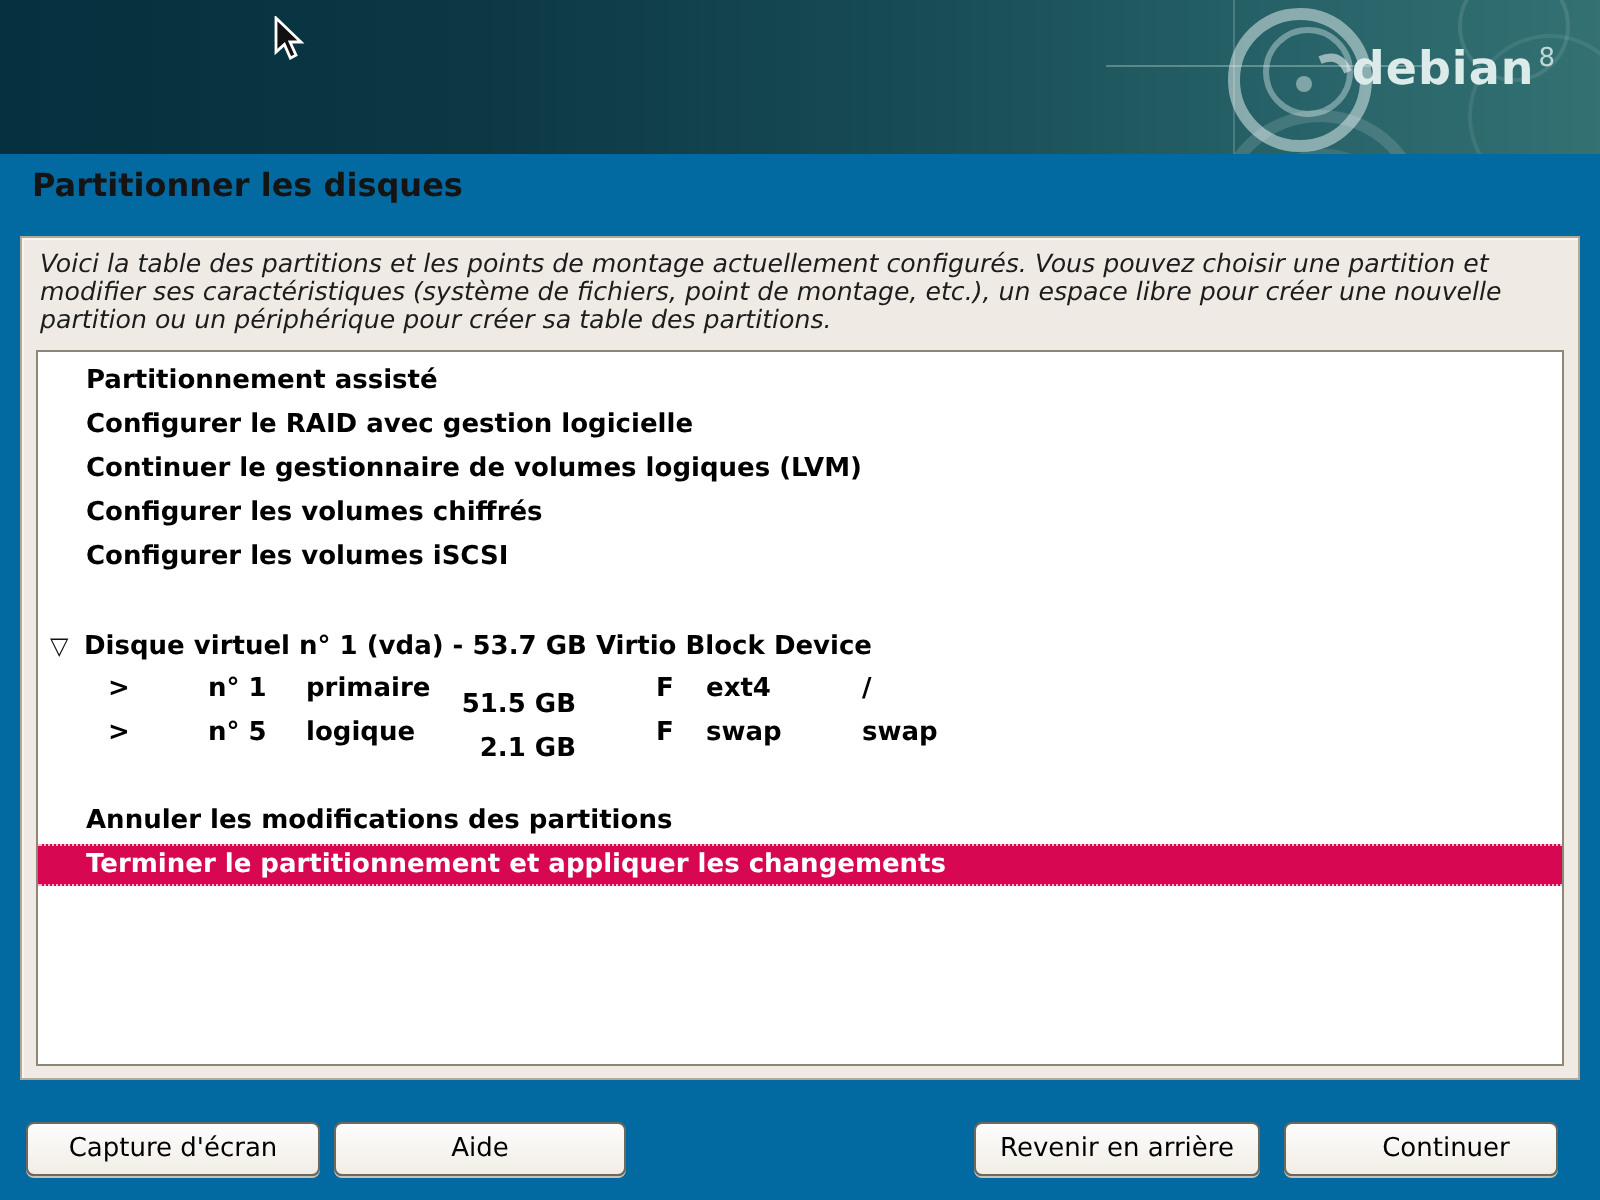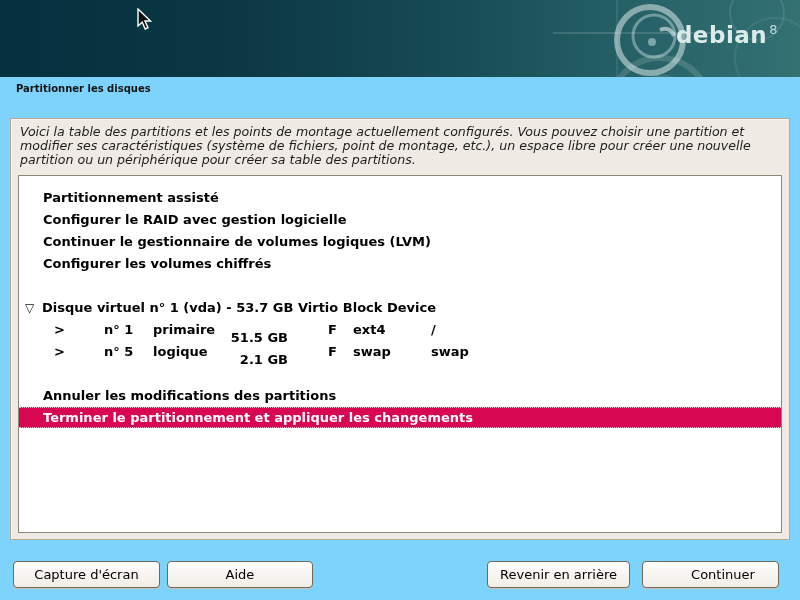--- a/index.html
+++ b/index.html
@@ -2,21 +2,21 @@
 <html><head>
 <meta charset="utf-8">
 <style>
   * { margin: 0; padding: 0; box-sizing: border-box; }
   html, body { width: 800px; height: 600px; }
   body { font-family: "DejaVu Sans", "Liberation Sans", sans-serif; }
 
   .screen {
     position: relative;
     width: 800px; height: 600px;
-    background: #7dd3fc;
+    background: #0369a1;
     overflow: hidden;
   }
 
   
   .banner {
     position: absolute; left: 0; top: 0;
     width: 800px; height: 77px;
     background: linear-gradient(to right, #04303f 0%, #0c3844 30%, #164a54 55%, #256066 78%, #337173 100%);
     overflow: hidden;
   }
@@ -25,21 +25,21 @@
     position: absolute; right: 22px; top: 22px;
     color: #dcebea; font-size: 23px; font-weight: bold;
     letter-spacing: 0.5px;
   }
   .brand sup { font-size: 13px; font-weight: normal; color: #c2d6d5; vertical-align: 9px; margin-left: 2px; }
   .cursor { position: absolute; left: 137px; top: 8px; }
 
   
   .page-title {
     position: absolute; left: 16px; top: 83px;
-    font-size: 10px; font-weight: bold; color: #141414;
+    font-size: 16px; font-weight: bold; color: #141414;
   }
 
   
   .outer-frame {
     position: absolute; left: 10px; top: 118px;
     width: 780px; height: 422px;
     border: 1px solid #b4a996;
     box-shadow: inset 1px 1px 0 #f8f6f2;
     background: #efebe4;
   }
@@ -49,21 +49,21 @@
     font-style: italic; font-size: 12.6px; line-height: 14.2px;
     color: #1c1c1c;
   }
 
   
   .listbox {
     position: absolute; left: 7px; top: 56px;
     width: 764px; height: 358px;
     background: #ffffff;
     border: 1px solid #8f8676;
-    padding-top: 11px;
+    padding-top: 4px;
     overflow: hidden;
   }
   .row {
     position: relative;
     height: 22px; line-height: 22px;
     font-size: 13px; font-weight: bold; color: #000;
     white-space: nowrap;
   }
   .row.action { padding-left: 24px; }
   .row.disk-header { padding-left: 6px; }
@@ -128,20 +128,21 @@
   <div class="page-title">Partitionner les disques</div>
 
   <div class="outer-frame">
     <div class="description">Voici la table des partitions et les points de montage actuellement configurés. Vous pouvez choisir une partition et modifier ses caractéristiques (système de fichiers, point de montage, etc.), un espace libre pour créer une nouvelle partition ou un périphérique pour créer sa table des partitions.</div>
 
     <div class="listbox">
       <div class="row action">Partitionnement assisté</div>
       <div class="row action">Configurer le RAID avec gestion logicielle</div>
       <div class="row action">Continuer le gestionnaire de volumes logiques (LVM)</div>
       <div class="row action">Configurer les volumes chiffrés</div>
+      <div class="row action">Configurer les volumes iSCSI</div>
 
       <div class="row"></div>
 
       <div class="row disk-header">
         <span class="expander">▽</span><span>Disque virtuel n° 1 (vda) - 53.7 GB Virtio Block Device</span>
       </div>
 
       <div class="row">
         <span class="pcol p-marker">&gt;</span>
         <span class="pcol p-num">n° 1</span>

